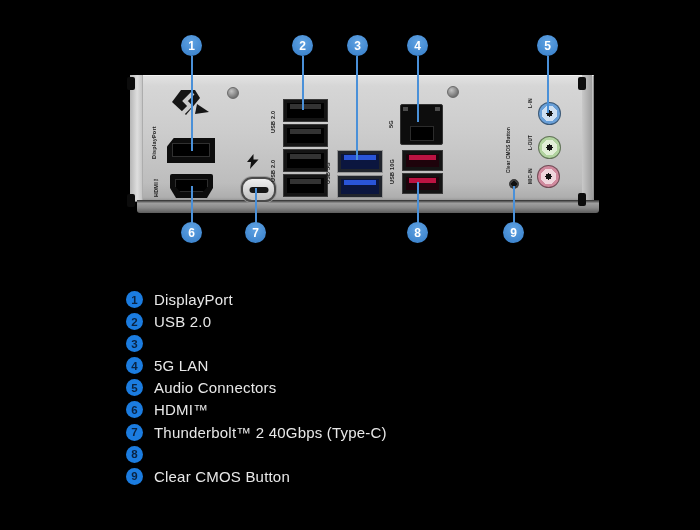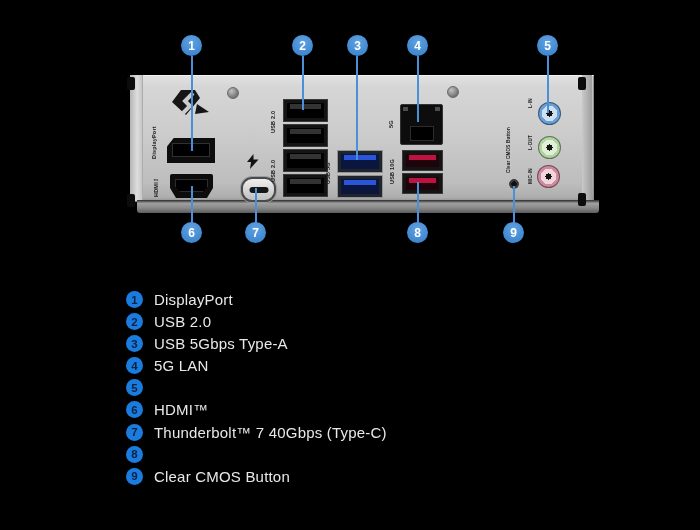--- a/index.html
+++ b/index.html
@@ -199,36 +199,36 @@
     <div class="legend-row">
       <div class="badge">1</div>
       <div class="legend-label">DisplayPort</div>
     </div>
     <div class="legend-row">
       <div class="badge">2</div>
       <div class="legend-label">USB 2.0</div>
     </div>
     <div class="legend-row">
       <div class="badge">3</div>
-      <div class="legend-label">USB 5Gbps Type-A</div>
     </div>
     <div class="legend-row">
       <div class="badge">4</div>
       <div class="legend-label">5G LAN</div>
     </div>
     <div class="legend-row">
       <div class="badge">5</div>
+      <div class="legend-label">Audio Connectors</div>
     </div>
     <div class="legend-row">
       <div class="badge">6</div>
       <div class="legend-label">HDMI™</div>
     </div>
     <div class="legend-row">
       <div class="badge">7</div>
-      <div class="legend-label">Thunderbolt™ 7 40Gbps (Type-C)</div>
+      <div class="legend-label">Thunderbolt™ 2 40Gbps (Type-C)</div>
     </div>
     <div class="legend-row">
       <div class="badge">8</div>
     </div>
     <div class="legend-row">
       <div class="badge">9</div>
       <div class="legend-label">Clear CMOS Button</div>
     </div>
   </div>
 </div>

